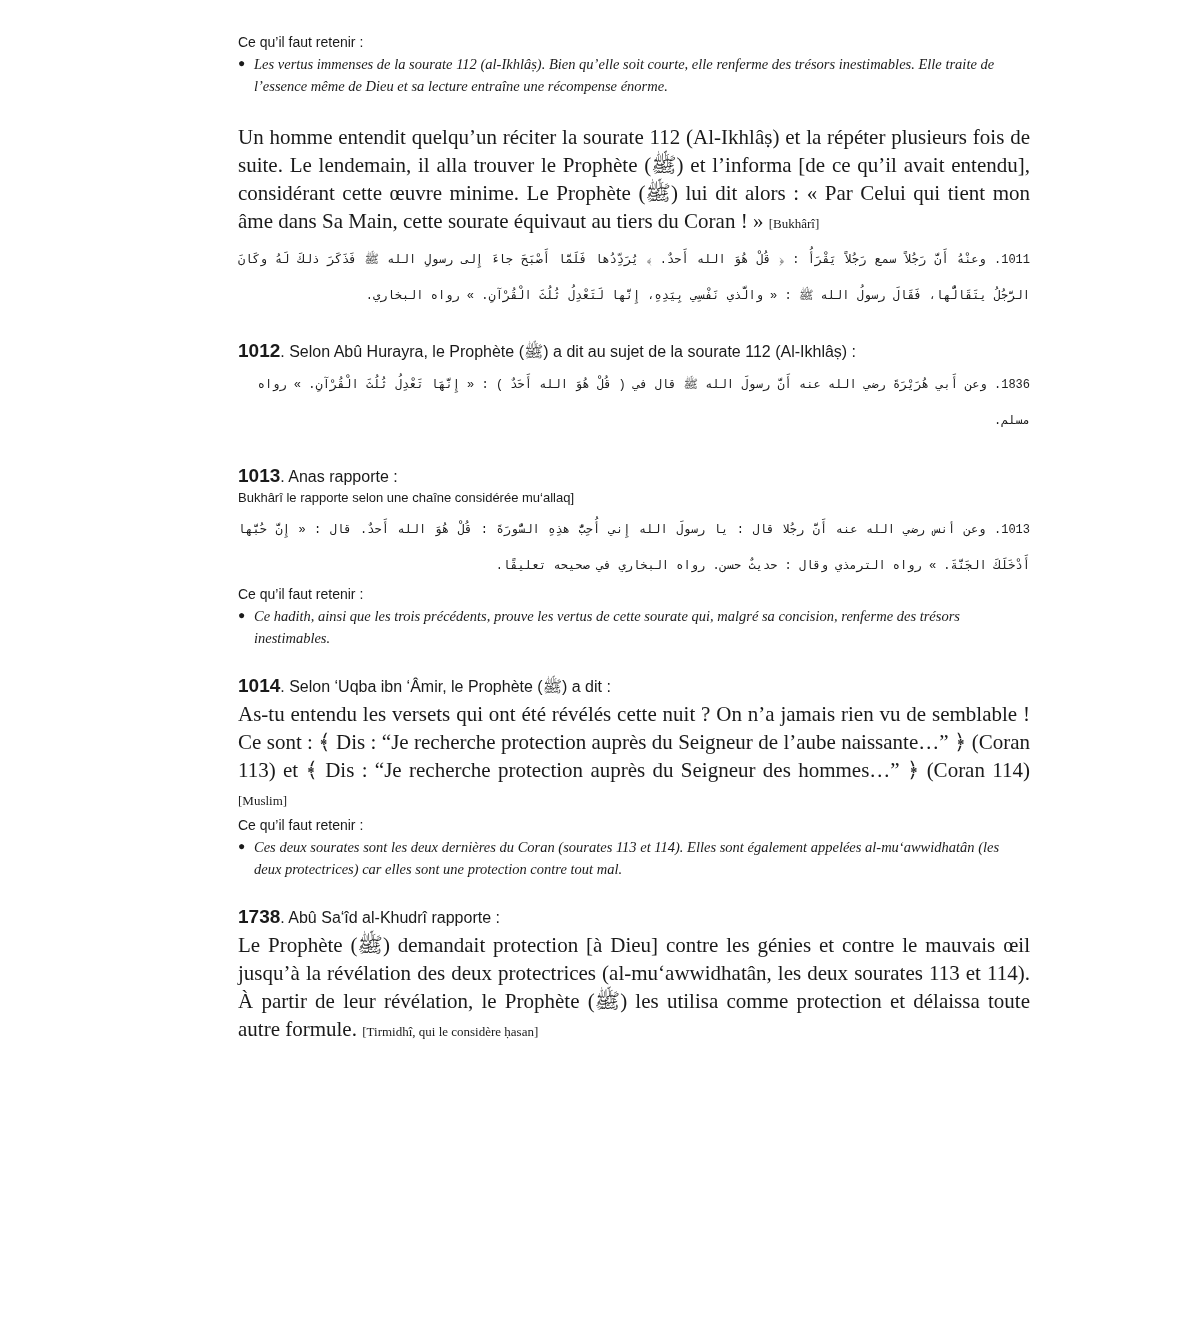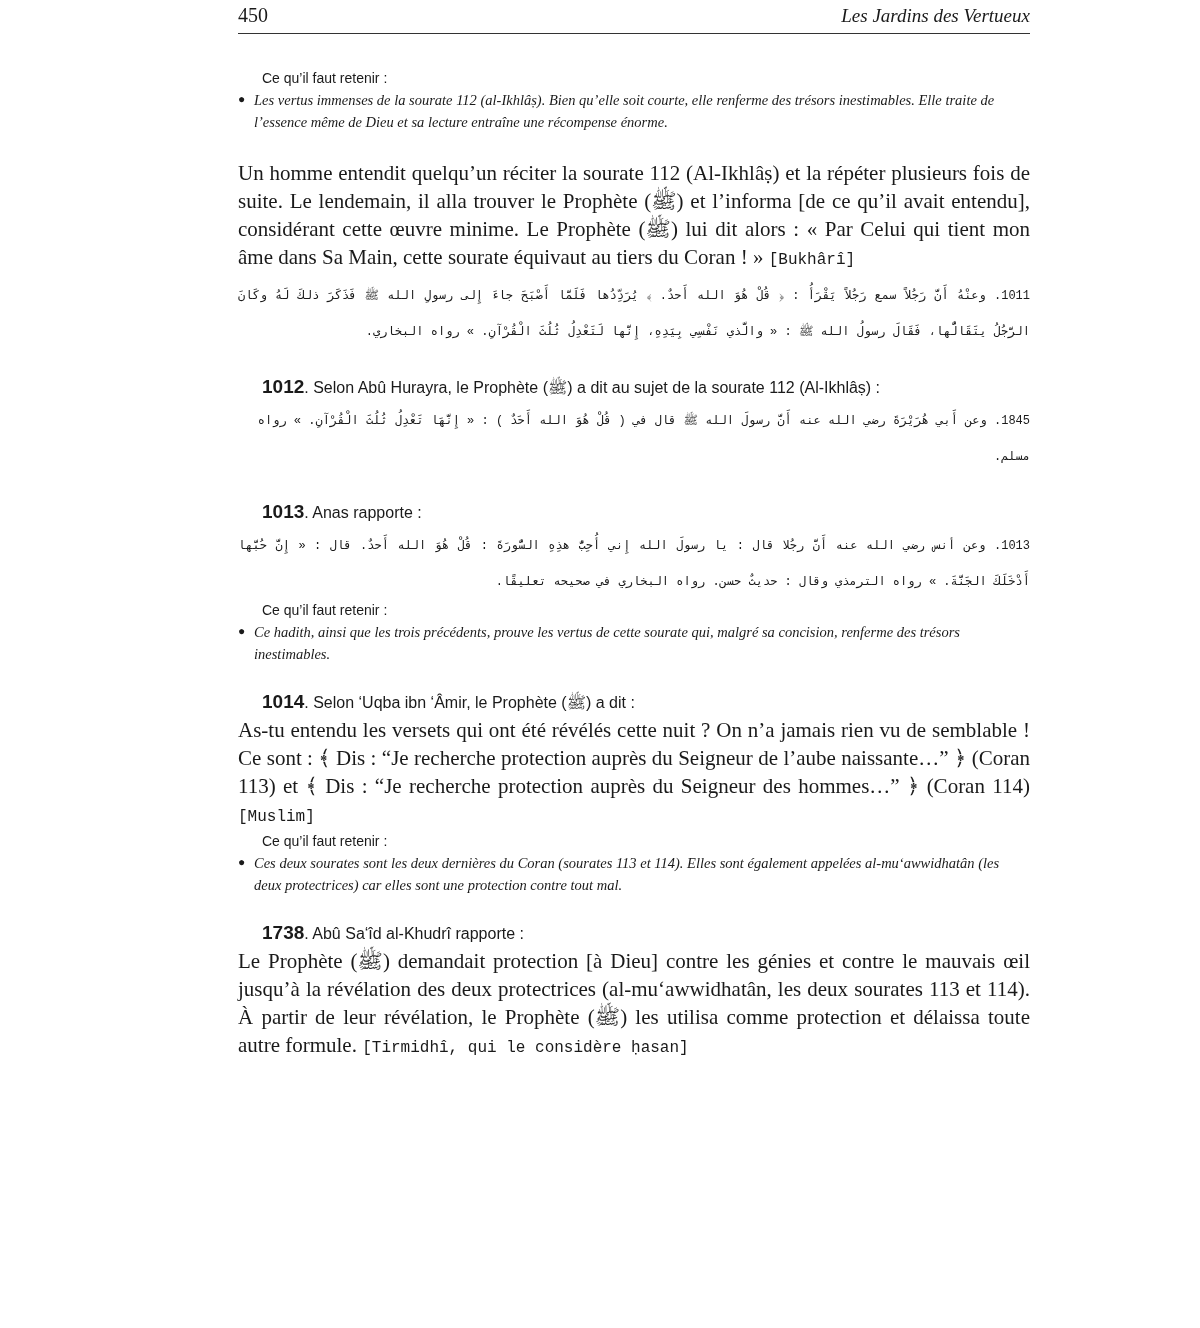--- a/index.html
+++ b/index.html
@@ -1,52 +1,47 @@
 <!DOCTYPE html>
 <html><head>
   <meta charset="utf-8">
   <style>
     html, body { margin: 0; padding: 0; background: #ffffff; }
     body { width: 1200px; height: 1328px; position: relative; overflow: hidden; color: #1a1a1a; }
     .page { position: absolute; left: 238px; top: 0; width: 792px; }
     .serif { font-family: "Liberation Serif", "DejaVu Serif", serif; }
-    .sans { font-family: "Liberation Sans", "DejaVu Sans", sans-serif; margin-left: 24px; }
+    .sans { font-family: "Liberation Sans", "DejaVu Sans", sans-serif; }
 
     .header { position: relative; height: 36px; }
     .page-num { position: absolute; left: 0; top: 4px; font-size: 20px; }
     .running-title { position: absolute; right: 0; top: 5px; font-size: 19px; font-style: italic; }
     .header-rule { position: absolute; left: 0; right: 0; top: 33px; height: 0; border-top: 1.5px solid #333; }
 
     .retenir { margin-top: 34px; }
     .retenir-label { font-size: 14px; margin-bottom: 3px; }
     .bullet { display: flex; font-size: 14.5px; line-height: 22px; }
     .bullet .dot { width: 16px; flex: 0 0 16px; font-size: 12px; line-height: 20px; }
     .bullet .txt { flex: 1; font-style: italic; }
 
     .hadith { margin-top: 26px; }
     .hadith-head { font-size: 16px; line-height: 22px; }
     .hadith-num { font-weight: bold; font-size: 19px; }
     .hadith-body { font-size: 21px; line-height: 28px; margin-top: 2px; }
     .hadith-body.justify { text-align: justify; }
-    .source { font-family: Liberation Mono, monospace; font-size: 16px; }
+    .source { font-family: Liberation Serif, serif; font-size: 13px; }
     .source-cont { font-family: "Liberation Sans", "DejaVu Sans", sans-serif; font-size: 13px; line-height: 20px; }
     .arabic { direction: rtl; text-align: justify; font-family: Liberation Mono, monospace; font-size: 12px; line-height: 36px; margin-top: 4px; }
     .arabic.single { text-align: right; }
     .retenir.inline { margin-top: 2px; }
   </style>
 </head>
 <body>
 
 <div class="page">
 
-  <div class="header">
-    <span class="page-num serif">450</span>
-    <span class="running-title serif">Les Jardins des Vertueux</span>
-    <div class="header-rule"></div>
-  </div>
 
   <div class="retenir">
     <div class="retenir-label sans">Ce qu’il faut retenir :</div>
     <div class="bullet serif">
       <span class="dot">●</span>
       <span class="txt">Les vertus immenses de la sourate 112 (al-Ikhlâṣ). Bien qu’elle soit courte, elle renferme des trésors inestimables. Elle traite de l’essence même de Dieu et sa lecture entraîne une récompense énorme.</span>
     </div>
   </div>
 
   <div class="hadith">
@@ -54,27 +49,28 @@
       <span>Un homme entendit quelqu’un réciter la sourate 112 (Al-Ikhlâṣ) et la répéter plusieurs fois de suite. Le lendemain, il alla trouver le Prophète (ﷺ) et l’informa [de ce qu’il avait entendu], considérant cette œuvre minime. Le Prophète (ﷺ) lui dit alors : « Par Celui qui tient mon âme dans Sa Main, cette sourate équivaut au tiers du Coran ! »</span>
       <span class="source">[Bukhârî]</span>
     </div>
     <div class="arabic">1011. وعنْهُ أَنَّ رَجُلاً سمع رَجُلاً يَقْرَأُ : ﴿ قُلْ هُوَ الله أَحدٌ. ﴾ يُرَدِّدُها فَلَمَّا أَصْبَحَ جاءَ إِلى رسولِ الله ﷺ فَذَكَرَ ذلكَ لَهُ وكَانَ الرَّجُلُ يتَقَالُّها، فَقَالَ رسولُ الله ﷺ : « والَّذي نَفْسِي بِيَدِهِ، إِنَّها لَتَعْدِلُ ثُلُثَ الْقُرْآنِ. » رواه البخاري.</div>
   </div>
 
   <div class="hadith">
     <div class="hadith-head sans">
       <span class="hadith-num">1012</span><span>. Selon Abû Hurayra, le Prophète (ﷺ) a dit au sujet de la sourate 112 (Al-Ikhlâṣ) :</span>
     </div>
-    <div class="arabic single">1845. وعن أَبي هُرَيْرَةَ رضي الله عنه أَنَّ رسولَ الله ﷺ قال في ( قُلْ هُوَ الله أَحَدٌ ) : « إِنَّهَا تَعْدِلُ ثُلُثَ الْقُرْآنِ. » رواه مسلم.</div>
+    <div class="arabic single">1836. وعن أَبي هُرَيْرَةَ رضي الله عنه أَنَّ رسولَ الله ﷺ قال في ( قُلْ هُوَ الله أَحَدٌ ) : « إِنَّهَا تَعْدِلُ ثُلُثَ الْقُرْآنِ. » رواه مسلم.</div>
   </div>
 
   <div class="hadith">
     <div class="hadith-head sans">
       <span class="hadith-num">1013</span><span>. Anas rapporte :</span>
     </div>
+    <div class="source-cont">Bukhârî le rapporte selon une chaîne considérée mu‘allaq]</div>
     <div class="arabic">1013. وعن أنس رضي الله عنه أَنَّ رجُلا قال : يا رسولَ الله إِني أُحِبُّ هذِهِ السُّورَةَ : قُلْ هُوَ الله أَحدٌ. قال : « إِنَّ حُبَّها أَدْخَلَكَ الجَنَّةَ. » رواه الترمذي وقال : حديثٌ حسن. رواه البخاري في صحيحه تعليقًا.</div>
     <div class="retenir inline">
       <div class="retenir-label sans">Ce qu’il faut retenir :</div>
       <div class="bullet serif">
         <span class="dot">●</span>
         <span class="txt">Ce hadith, ainsi que les trois précédents, prouve les vertus de cette sourate qui, malgré sa concision, renferme des trésors inestimables.</span>
       </div>
     </div>
   </div>
 

